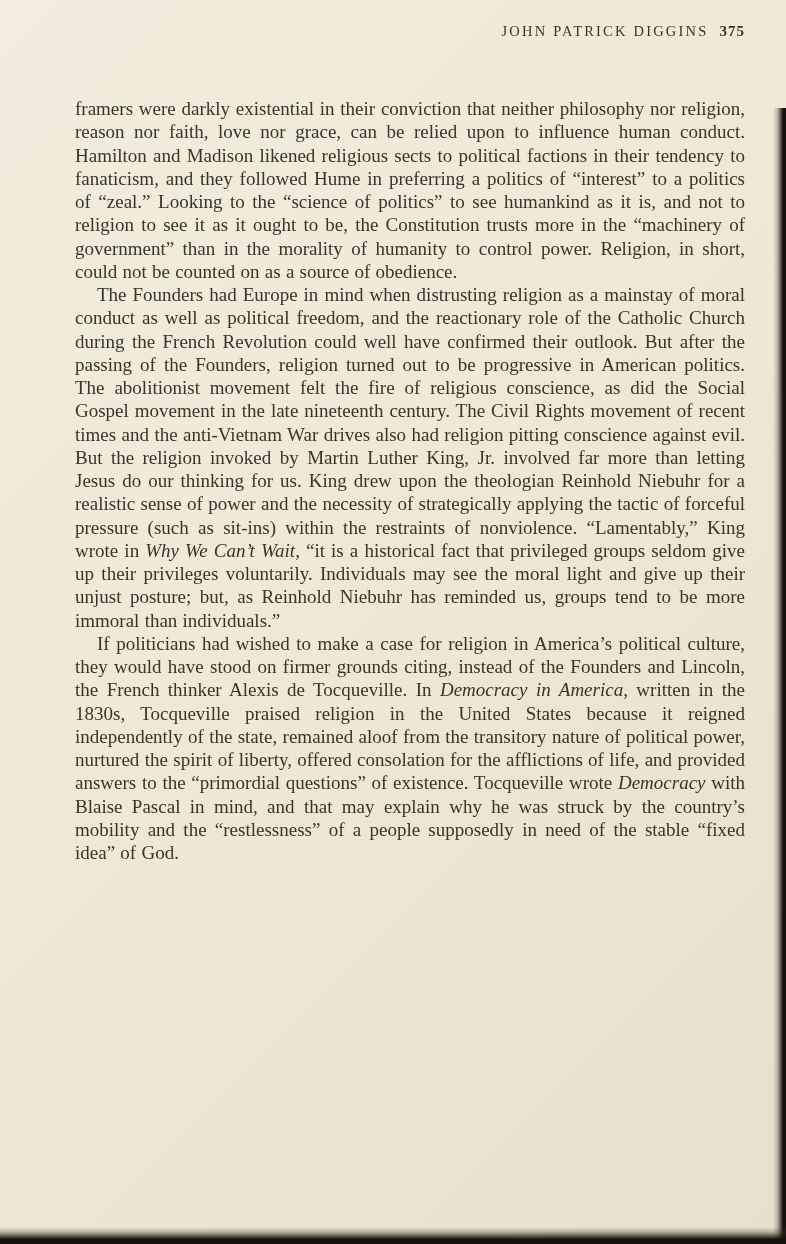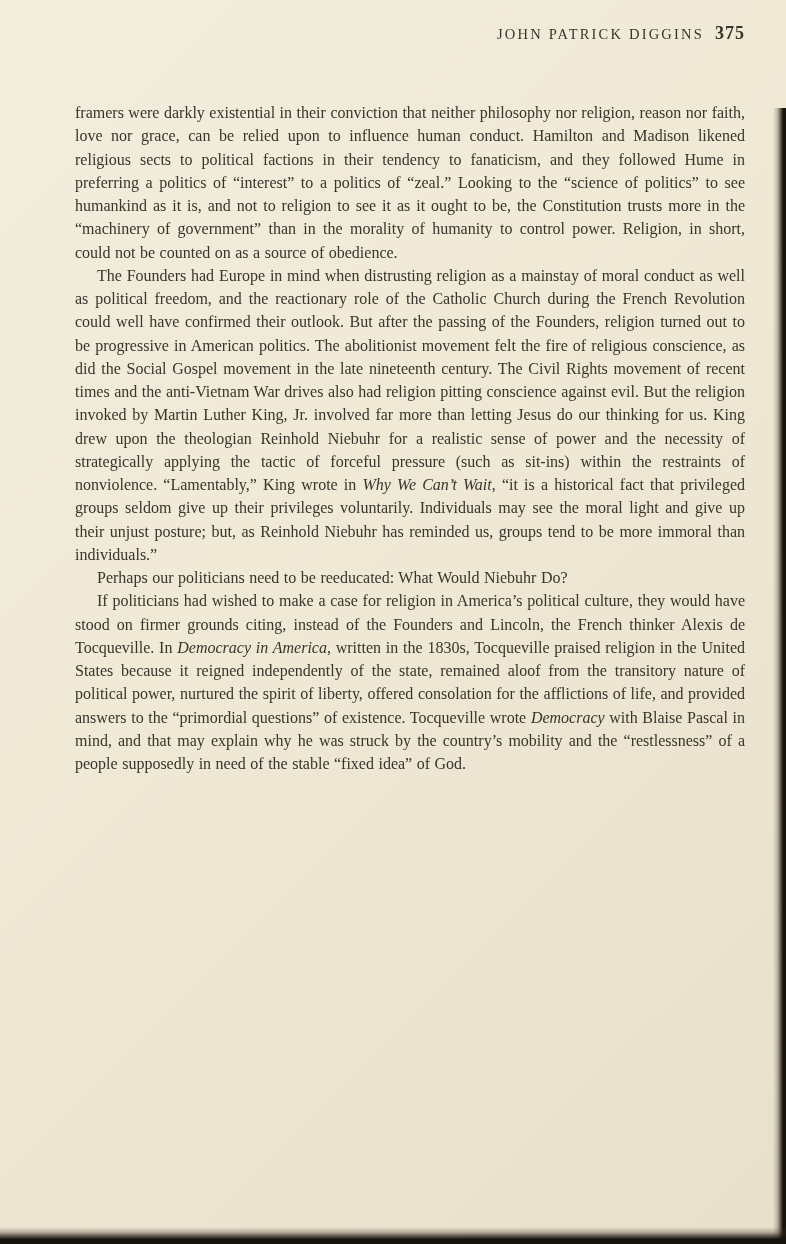--- a/index.html
+++ b/index.html
@@ -28,27 +28,27 @@
     text-align: right;
     font-size: 14.5px;
     letter-spacing: 2.2px;
     white-space: nowrap;
     color: var(--ink, #39342c);
   }
   .running-header .pagenum {
     font-weight: bold;
     letter-spacing: 1px;
     margin-left: 11px;
-    font-size: 18px;
+    font-size: 15px;
   }
 
   .body-text {
     position: relative;
     margin: 57px 41px 0 75px;
-    font-size: 16px;
+    font-size: 19px;
     line-height: 23.25px;
     text-align: justify;
     hyphens: auto;
     -webkit-hyphens: auto;
     word-spacing: 0.5px;
   }
   .body-text p { margin: 0; }
   .body-text p.indent { text-indent: 22px; }
   .body-text em { }
 
@@ -74,18 +74,17 @@
 
 <div class="paper-surface"></div>
 
 <div class="running-header">
   <span class="author">JOHN PATRICK DIGGINS</span><span class="pagenum">375</span>
 </div>
 
 <div class="body-text" id="body-text">
     <p><span>framers were darkly existential in their conviction that neither philosophy nor religion, reason nor faith, love nor grace, can be relied upon to influence human conduct. Hamilton and Madison likened religious sects to political factions in their tendency to fanaticism, and they followed Hume in preferring a politics of “interest” to a politics of “zeal.” Looking to the “science of politics” to see humankind as it is, and not to religion to see it as it ought to be, the Constitution trusts more in the “machinery of government” than in the morality of humanity to control power. Religion, in short, could not be counted on as a source of obedience.</span></p>
     <p class="indent"><span>The Founders had Europe in mind when distrusting religion as a mainstay of moral conduct as well as political freedom, and the reactionary role of the Catholic Church during the French Revolution could well have confirmed their outlook. But after the passing of the Founders, religion turned out to be progressive in American politics. The abolitionist movement felt the fire of religious conscience, as did the Social Gospel movement in the late nineteenth century. The Civil Rights movement of recent times and the anti-Vietnam War drives also had religion pitting conscience against evil. But the religion invoked by Martin Luther King, Jr. involved far more than letting Jesus do our thinking for us. King drew upon the theologian Reinhold Niebuhr for a realistic sense of power and the necessity of strategically applying the tactic of forceful pressure (such as sit-ins) within the restraints of nonviolence. “Lamentably,” King wrote in </span><em>Why We Can’t Wait</em><span>, “it is a historical fact that privileged groups seldom give up their privileges voluntarily. Individuals may see the moral light and give up their unjust posture; but, as Reinhold Niebuhr has reminded us, groups tend to be more immoral than individuals.”</span></p>
-    <p class="indent"><span>Perhaps our politicians need to be reeducated: What Would Niebuhr Do?</span></p>
     <p class="indent"><span>If politicians had wished to make a case for religion in America’s political culture, they would have stood on firmer grounds citing, instead of the Founders and Lincoln, the French thinker Alexis de Tocqueville. In </span><em>Democracy in America</em><span>, written in the 1830s, Tocqueville praised religion in the United States because it reigned independently of the state, remained aloof from the transitory nature of political power, nurtured the spirit of liberty, offered consolation for the afflictions of life, and provided answers to the “primordial questions” of existence. Tocqueville wrote </span><em>Democracy</em><span> with Blaise Pascal in mind, and that may explain why he was struck by the country’s mobility and the “restlessness” of a people supposedly in need of the stable “fixed idea” of God.</span></p>
   </div>
 
 <div class="edge-right"></div>
 <div class="edge-bottom"></div>
 
 </body></html>

